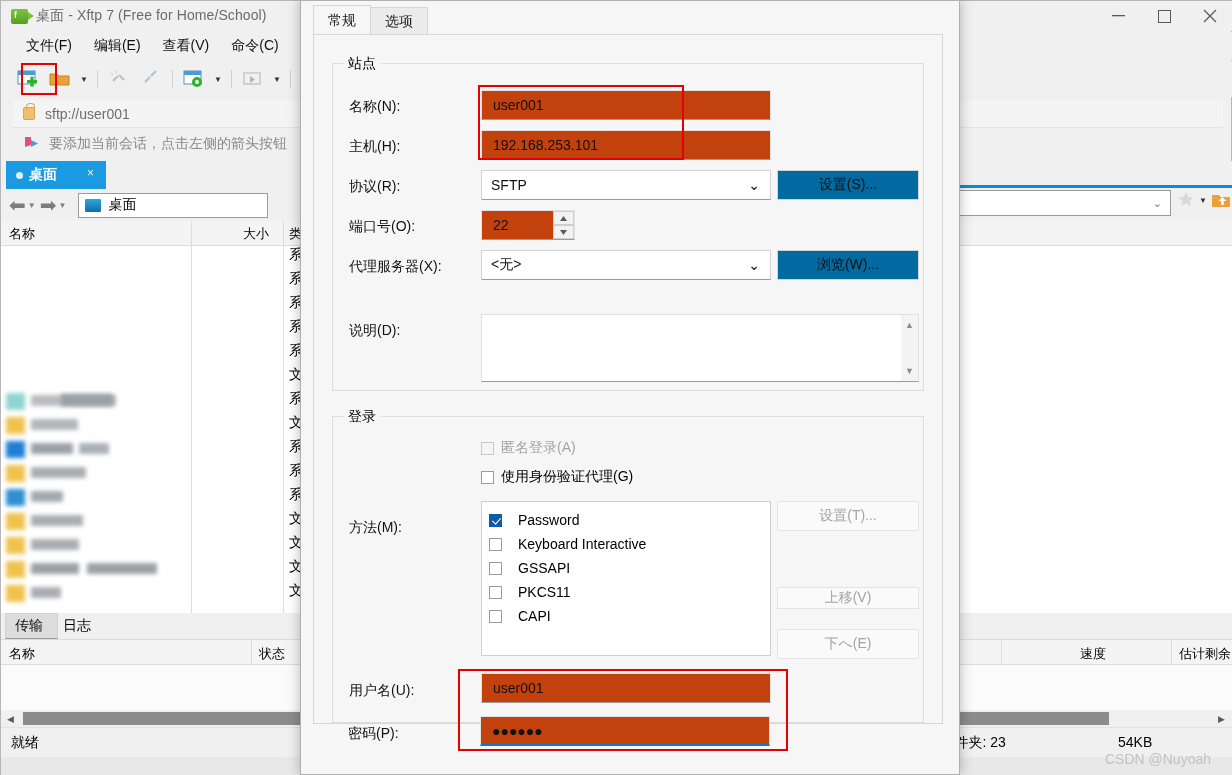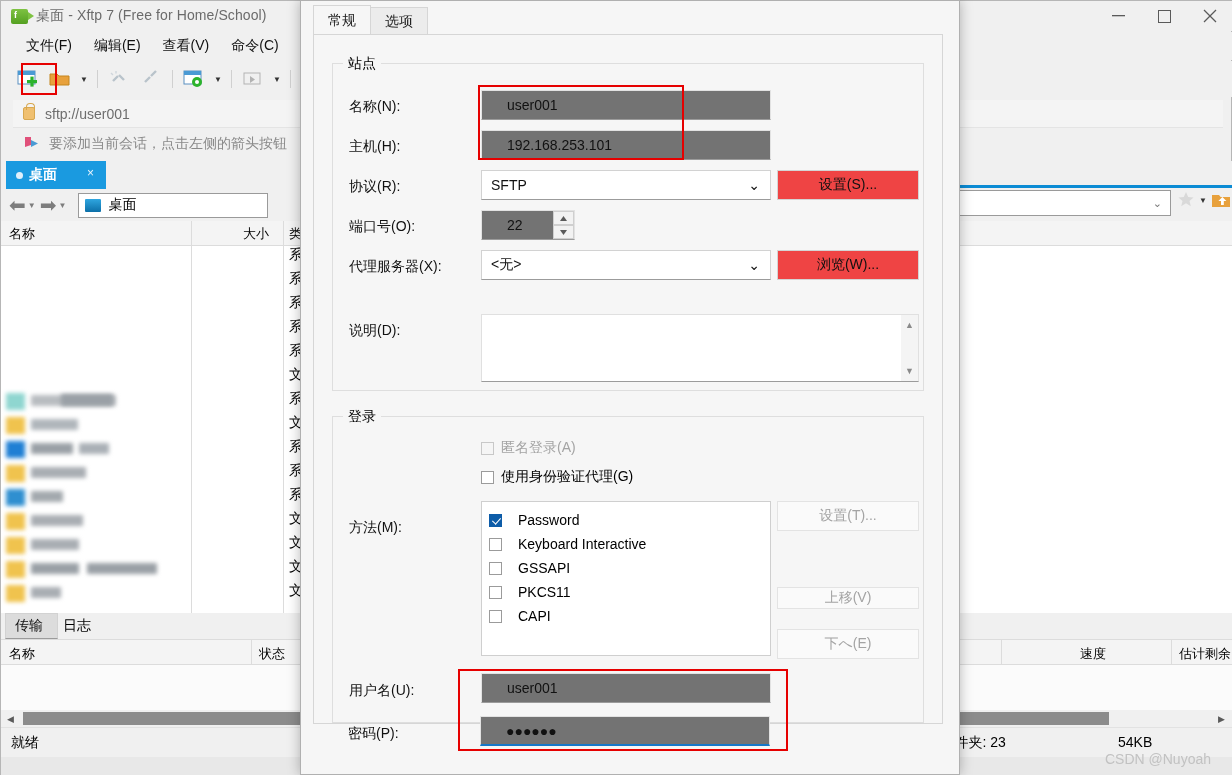--- a/index.html
+++ b/index.html
@@ -166,34 +166,34 @@
     background:#f6f6f6; border:1px solid #d6d6d6;
   }
 
   .group { position:absolute; border:1px solid #dedede; }
   .group-title {
     position:absolute; top:-9px; left:10px; background:#f6f6f6; padding:0 5px; font-size:14px;
   }
   .frow-l { position:absolute; font-size:14px; color:#111; }
 
   .inp {
-    position:absolute; background:#737373; border:1px solid #e2e2e2; border-bottom:1px solid #9b9b9b;
-    font-size:14px; display:flex; align-items:center; padding-left:25px; color:#111;
+    position:absolute; background:#c2410c; border:1px solid #e2e2e2; border-bottom:1px solid #9b9b9b;
+    font-size:14px; display:flex; align-items:center; padding-left:11px; color:#111;
   }
   .inp.focus { border-bottom:2px solid #1577c9; }
   .sel {
     position:absolute; background:#fff; border:1px solid #d2d2d2; border-bottom:1px solid #9b9b9b;
     font-size:14px; display:flex; align-items:center; padding-left:9px; color:#111;
   }
   .sel .chev { position:absolute; right:10px; top:50%; transform:translateY(-50%); }
   .spin { position:absolute; right:0px; top:0px; width:21px; height:100%; display:flex; flex-direction:column; }
   .spin div { flex:1; border:1px solid #cfcfcf; background:#f2f2f2; display:flex; align-items:center; justify-content:center; }
 
   .btn {
-    position:absolute; background:#ef4444; border:1px solid #d4d4d4; font-size:14px;
+    position:absolute; background:#0369a1; border:1px solid #d4d4d4; font-size:14px;
     display:flex; align-items:center; justify-content:center; color:#111;
   }
   .btn.disabled { color:#a4a4a4; background:#fafafa; border-color:#e3e3e3; }
 
   .ta {
     position:absolute; background:#fff; border:1px solid #e0e0e0; border-bottom:1px solid #9b9b9b;
   }
   .ta-scroll { position:absolute; right:0; top:0; width:17px; height:100%; background:#f4f4f4; }
   .ta-scroll .ar { position:absolute; left:4px; color:#8a8a8a; font-size:9px; }
 

